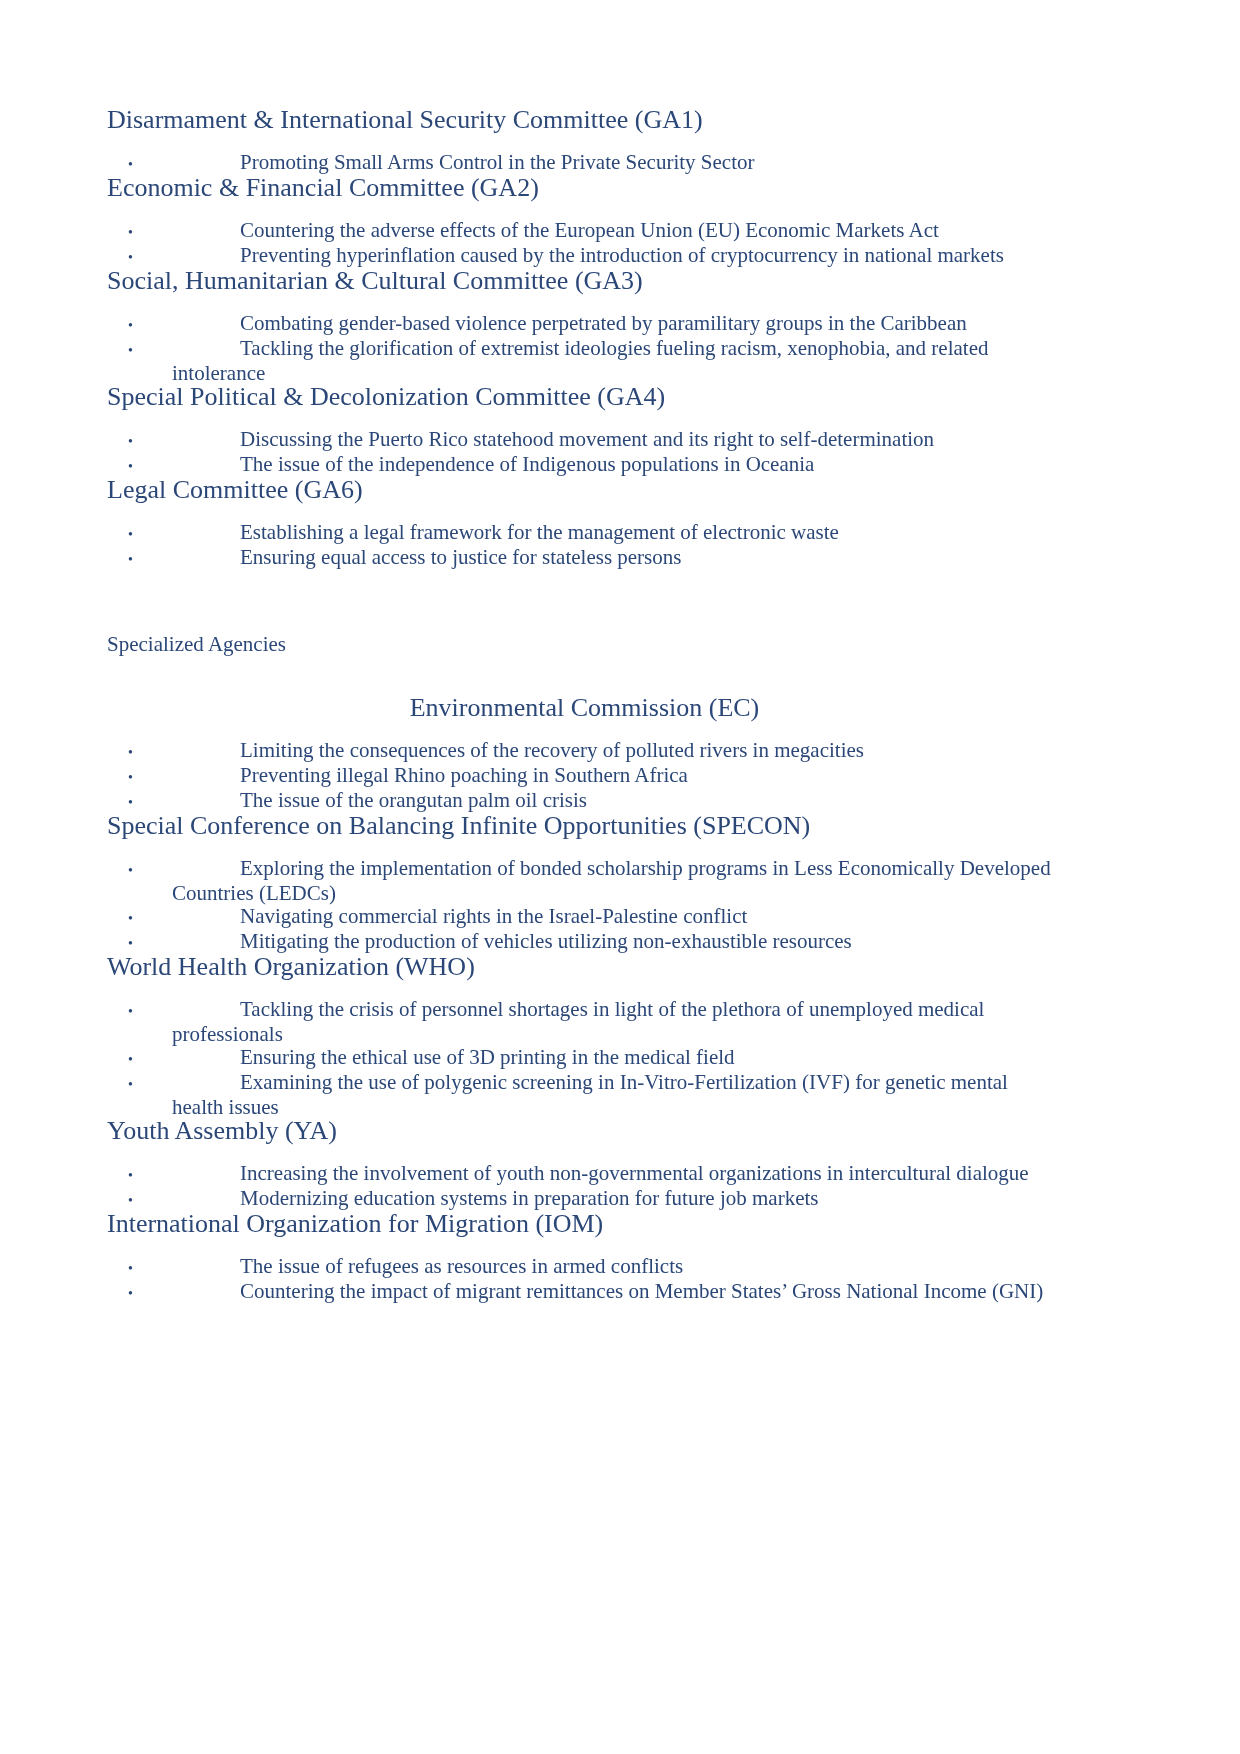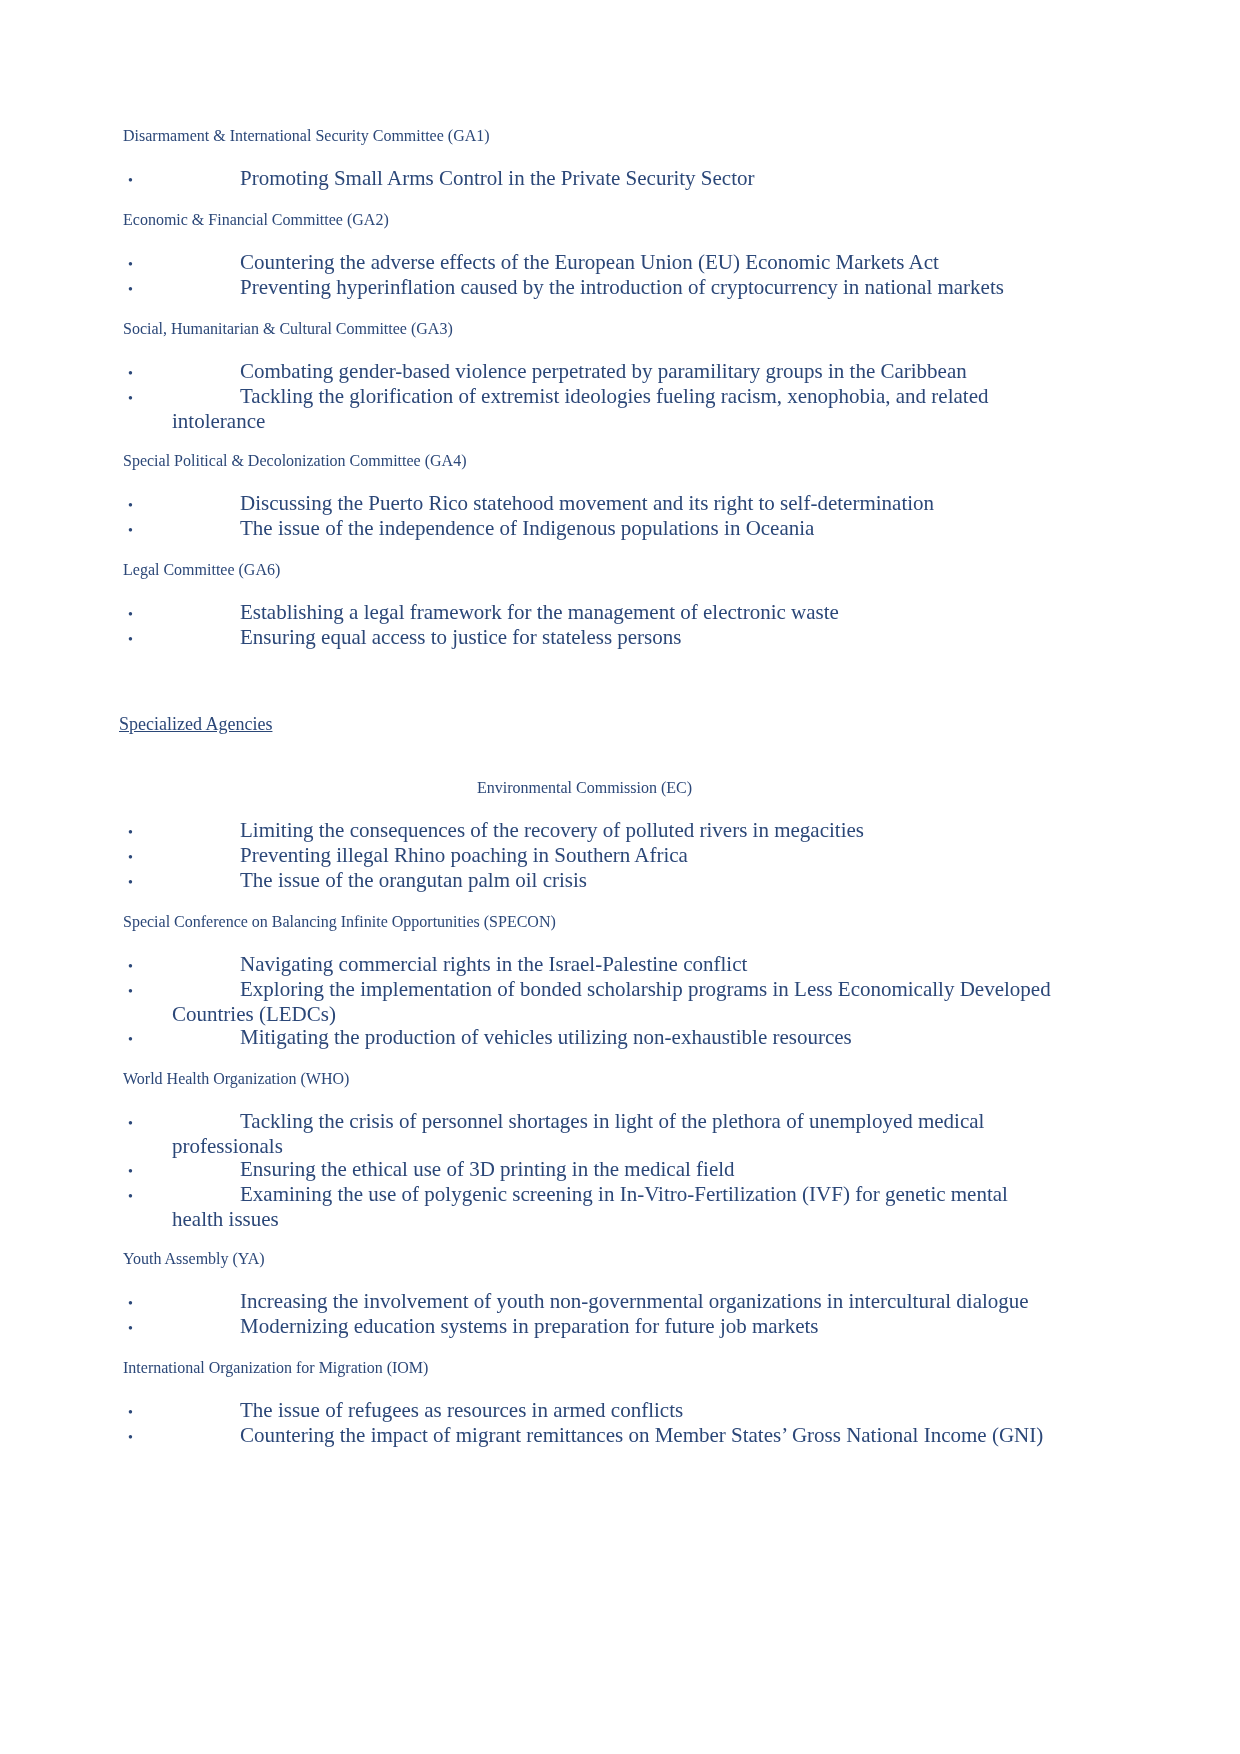--- a/index.html
+++ b/index.html
@@ -15,22 +15,22 @@
     color: #2b4778;
     overflow: hidden;
   }
   .page {
     position: absolute;
     left: 107px;
     top: 108px;
     width: 955px;
   }
   .committee-heading {
-    margin: 16px;
-    font-size: 16px;
+    margin: 0;
+    font-size: 26px;
     line-height: 23px;
     font-weight: 400;
   }
   ul.topics {
     list-style: none;
     margin: 20px 0 0 0;
     padding: 0;
   }
   ul.topics li.topic {
     font-size: 21px;
@@ -39,25 +39,24 @@
     text-indent: -44px;   
   }
   .bullet-marker {
     display: inline-block;
     width: 112px;         
     font-size: 14px;
     text-indent: 0;
     vertical-align: baseline;
   }
   .divider-heading {
-    margin: 62px 0 0 12px;
-    font-size: 18px;
+    margin: 62px 0 0 0;
+    font-size: 21px;
     line-height: 23px;
     font-weight: 400;
-    text-decoration: underline;
   }
   .committee-block.after-divider .committee-heading {
     margin-top: 40px;
     text-align: center;
   }
 </style>
 </head>
 <body>
 
 <div class="page">
@@ -108,22 +107,22 @@
     <ul class="topics">
       <li class="topic"><span class="bullet-marker">•</span><span>Limiting the consequences of the recovery of polluted rivers in megacities</span></li>
       <li class="topic"><span class="bullet-marker">•</span><span>Preventing illegal Rhino poaching in Southern Africa</span></li>
       <li class="topic"><span class="bullet-marker">•</span><span>The issue of the orangutan palm oil crisis</span></li>
     </ul>
   </section>
 
   <section class="committee-block">
     <h2 class="committee-heading">Special Conference on Balancing Infinite Opportunities (SPECON)</h2>
     <ul class="topics">
+      <li class="topic"><span class="bullet-marker">•</span><span>Exploring the implementation of bonded scholarship programs in Less Economically Developed Countries (LEDCs)</span></li>
       <li class="topic"><span class="bullet-marker">•</span><span>Navigating commercial rights in the Israel-Palestine conflict</span></li>
-      <li class="topic"><span class="bullet-marker">•</span><span>Exploring the implementation of bonded scholarship programs in Less Economically Developed Countries (LEDCs)</span></li>
       <li class="topic"><span class="bullet-marker">•</span><span>Mitigating the production of vehicles utilizing non-exhaustible resources</span></li>
     </ul>
   </section>
 
   <section class="committee-block">
     <h2 class="committee-heading">World Health Organization (WHO)</h2>
     <ul class="topics">
       <li class="topic"><span class="bullet-marker">•</span><span>Tackling the crisis of personnel shortages in light of the plethora of unemployed medical professionals</span></li>
       <li class="topic"><span class="bullet-marker">•</span><span>Ensuring the ethical use of 3D printing in the medical field</span></li>
       <li class="topic"><span class="bullet-marker">•</span><span>Examining the use of polygenic screening in In-Vitro-Fertilization (IVF) for genetic mental health issues</span></li>

